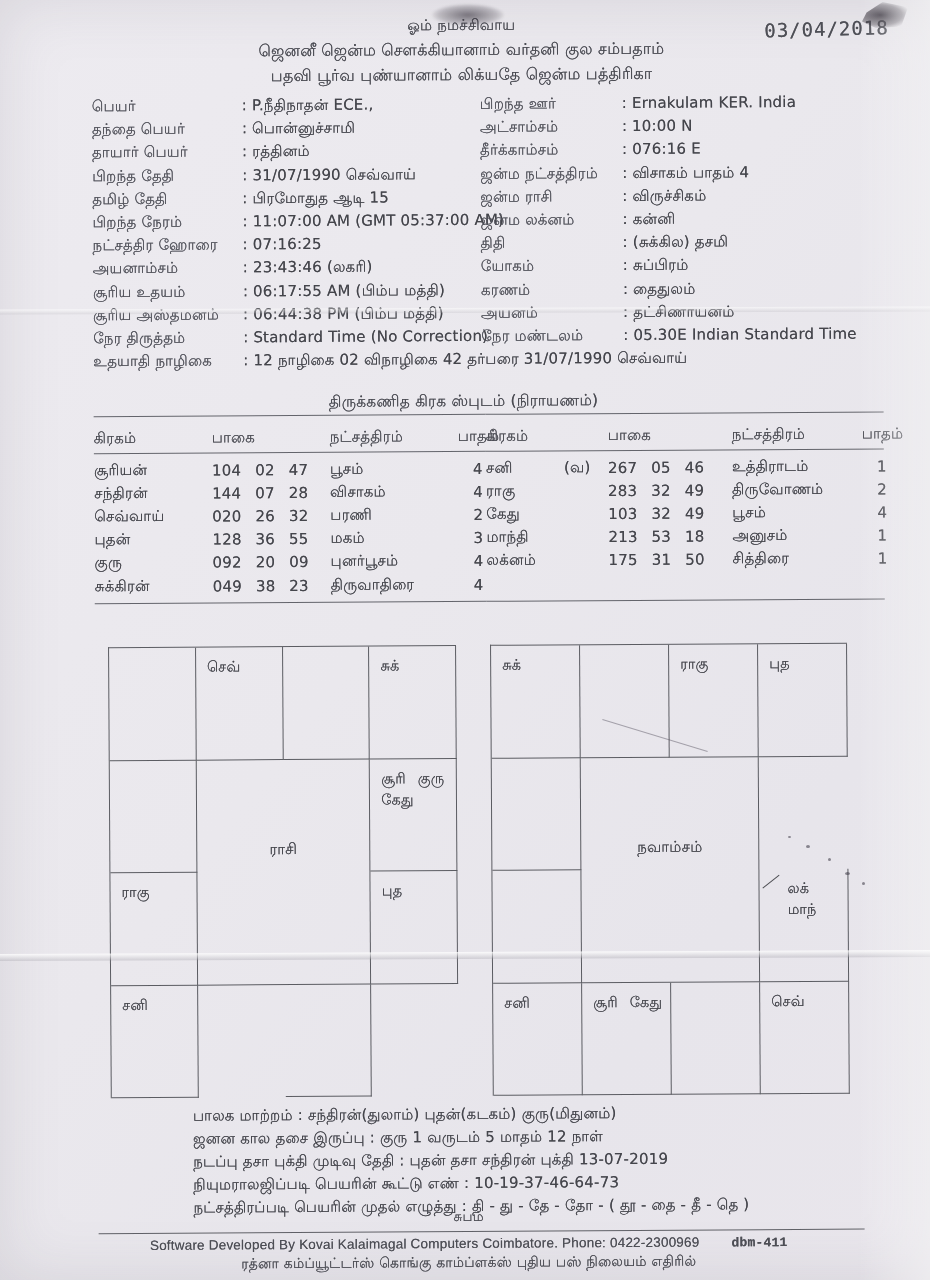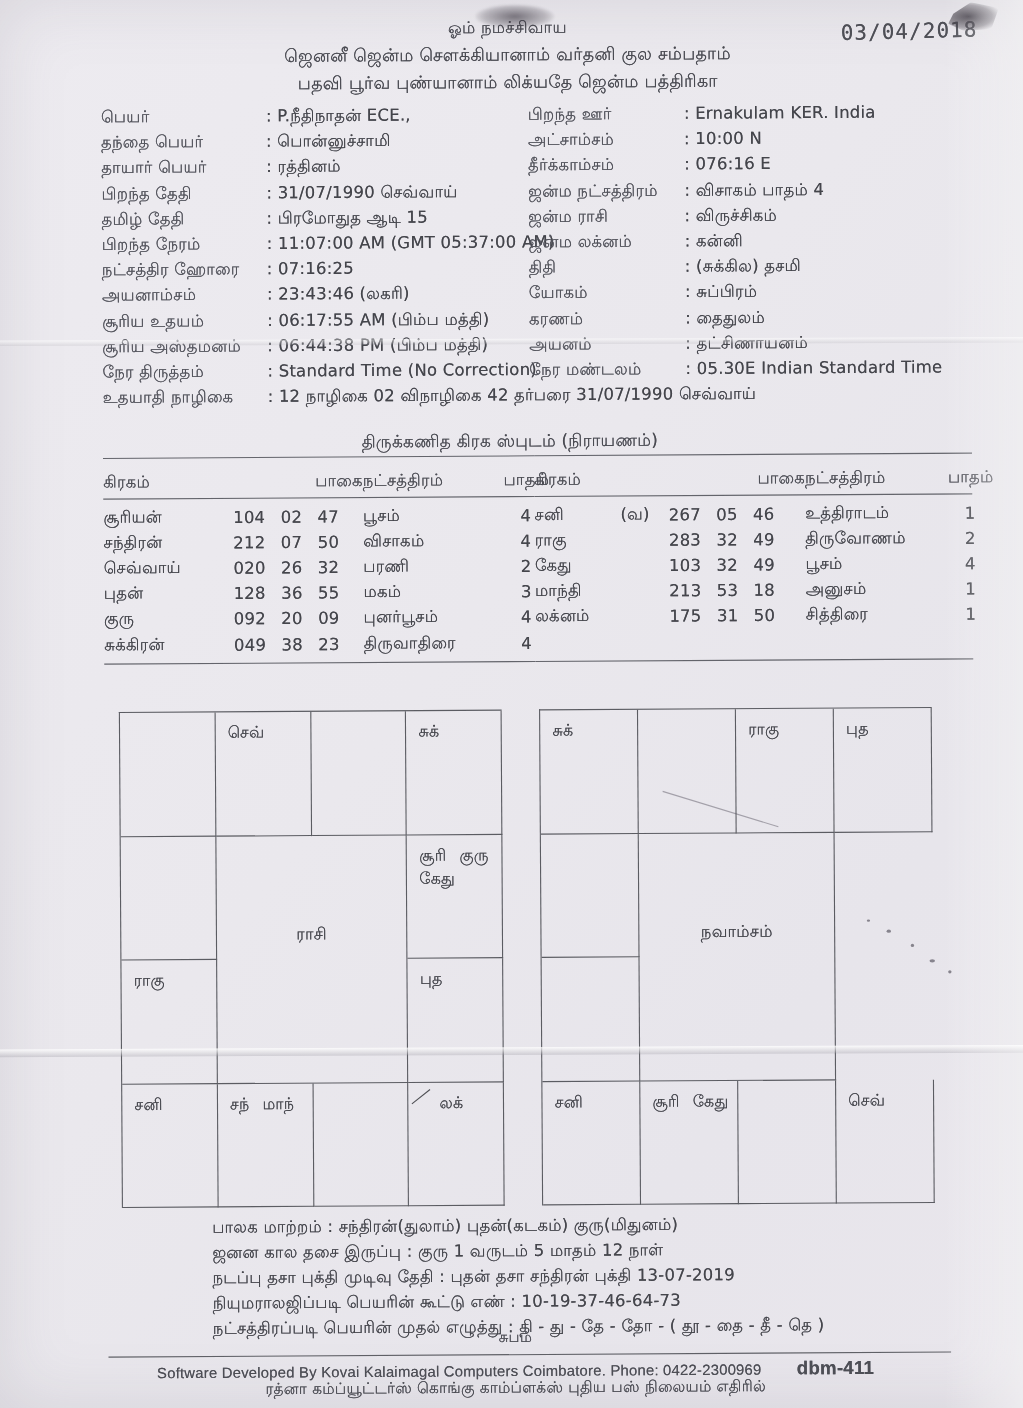--- a/index.html
+++ b/index.html
@@ -39,21 +39,21 @@
   .pt-body{padding-top:5px;}
   .col-g{flex:none;width:118px;}
   .col-f{flex:none;width:44px;}
   .col-d{flex:none;width:118px;}
   .col-s{flex:none;width:128px;}
   .col-p{flex:none;width:40px;text-align:center;}
   .rtab .col-g{width:78px;}
   .rtab .col-d{width:124px;}
   .rtab .col-s{width:130px;}
   .deg{word-spacing:9px;}
-  .c-center{text-align:right;}
+  .c-center{text-align:left;}
 
   
   .sichart{position:absolute;display:grid;grid-template-columns:repeat(4,1fr);grid-template-rows:repeat(4,1fr);
     border-top:1px solid #5b5c62;border-left:1px solid #5b5c62;}
   .sc{position:relative;border-right:1px solid #5b5c62;border-bottom:1px solid #5b5c62;
     padding:9px 4px 4px 11px;font-size:14.5px;word-spacing:7px;line-height:21px;color:#46474d;}
   .ga-t0{grid-area:1/1}.ga-t1{grid-area:1/2}.ga-t2{grid-area:1/3}.ga-t3{grid-area:1/4}
   .ga-l0{grid-area:2/1}.ga-ctr{grid-area:2/2/4/4}.ga-r0{grid-area:2/4}
   .ga-l1{grid-area:3/1}.ga-r1{grid-area:3/4}
   .ga-b0{grid-area:4/1}.ga-b1{grid-area:4/2}.ga-b2{grid-area:4/3}.ga-b3{grid-area:4/4}
@@ -63,21 +63,21 @@
   .lagna-mark{position:absolute;left:1px;top:12px;width:21px;border-top:1.7px solid #4c4d52;transform:rotate(-38deg);}
 
   
   .notes{position:absolute;left:190px;top:1103px;width:640px;font-size:15px;line-height:23px;white-space:nowrap;}
   .subham{position:absolute;left:0;top:1208px;width:100%;text-align:center;font-size:13.5px;color:#4e4f56;}
 
   
   .foot-rule{position:absolute;left:95px;top:1231px;width:766px;border-top:1px solid #5f6066;}
   .foot1{position:absolute;left:0;top:1236px;width:100%;text-align:center;font-size:13.5px;color:#4d4e55;
     font-family:"Liberation Sans","DejaVu Sans",sans-serif;}
-  .foot1 .code{font-family:Liberation Sans, sans-serif;font-size:17px;font-weight:bold;margin-left:32px;}
+  .foot1 .code{font-family:Liberation Mono, monospace;font-size:13px;font-weight:bold;margin-left:32px;}
   .foot2{position:absolute;left:0;top:1254px;width:100%;text-align:center;font-size:14px;color:#4d4e55;}
 
   
   .artifact{position:absolute;pointer-events:none;}
   .smudge-top{left:432px;top:4px;width:72px;height:22px;border-radius:50%;
     background:radial-gradient(ellipse at center,rgba(60,55,66,.65),rgba(60,55,66,.25) 55%,transparent 75%);filter:blur(1px);}
   .corner-mark{left:862px;top:2px;width:46px;height:26px;
     background:radial-gradient(ellipse at 40% 50%,rgba(45,40,50,.85),rgba(45,40,50,.4) 55%,transparent 78%);
     clip-path:polygon(10% 40%,45% 0,100% 20%,85% 95%,30% 100%,0 75%);filter:blur(.4px);}
   .crease1{left:0;top:308px;width:930px;height:5px;
@@ -215,21 +215,21 @@
       </div>
       <div class="pt-body">
         <div class="pt-row">
             <span class="col-g">சூரியன்</span>
             <span class="col-d deg">104 02 47</span>
             <span class="col-s">பூசம்</span>
             <span class="col-p">4</span>
           </div>
         <div class="pt-row">
             <span class="col-g">சந்திரன்</span>
-            <span class="col-d deg">212 07 50</span>
+            <span class="col-d deg">144 07 28</span>
             <span class="col-s">விசாகம்</span>
             <span class="col-p">4</span>
           </div>
         <div class="pt-row">
             <span class="col-g">செவ்வாய்</span>
             <span class="col-d deg">020 26 32</span>
             <span class="col-s">பரணி</span>
             <span class="col-p">2</span>
           </div>
         <div class="pt-row">
@@ -306,35 +306,34 @@
       <div class="sc ga-t2"><span class="cell-text"></span></div>
       <div class="sc ga-t3"><span class="cell-text">சுக்</span></div>
       <div class="sc ga-l0"><span class="cell-text"></span></div>
       <div class="sc ga-ctr">
           <span>ராசி</span>
         </div>
       <div class="sc ga-r0"><span class="cell-text">சூரி குரு கேது</span></div>
       <div class="sc ga-l1"><span class="cell-text">ராகு</span></div>
       <div class="sc ga-r1"><span class="cell-text">புத</span></div>
       <div class="sc ga-b0"><span class="cell-text">சனி</span></div>
-      <div class="sc ga-b1"><span class="cell-text">சந் மாந்</span></div>
       <div class="sc ga-b2"><span class="cell-text"></span></div>
-      <div class="sc ga-b3 lagna"><span class="lagna-mark"></span><span class="cell-text">லக்</span></div>
     </div>
 
     <div class="sichart" style="left:490px;top:645px;width:356px;height:450px;">
       <div class="sc ga-t0"><span class="cell-text">சுக்</span></div>
       <div class="sc ga-t1"><span class="cell-text"></span></div>
       <div class="sc ga-t2"><span class="cell-text">ராகு</span></div>
       <div class="sc ga-t3"><span class="cell-text">புத</span></div>
       <div class="sc ga-l0"><span class="cell-text"></span></div>
       <div class="sc ga-ctr">
           <span>நவாம்சம்</span>
         </div>
       <div class="sc ga-l1"><span class="cell-text"></span></div>
+      <div class="sc ga-r1 lagna"><span class="lagna-mark"></span><span class="cell-text">லக் மாந்</span></div>
       <div class="sc ga-b0"><span class="cell-text">சனி</span></div>
       <div class="sc ga-b1"><span class="cell-text">சூரி கேது</span></div>
       <div class="sc ga-b2"><span class="cell-text"></span></div>
       <div class="sc ga-b3"><span class="cell-text">செவ்</span></div>
     </div>
 
     <div class="notes">
       <div>பாலக மாற்றம் : சந்திரன்(துலாம்)  புதன்(கடகம்)  குரு(மிதுனம்)</div>
       <div>ஜனன கால தசை இருப்பு : குரு 1 வருடம் 5 மாதம் 12 நாள்</div>
       <div>நடப்பு தசா புக்தி முடிவு தேதி : புதன் தசா  சந்திரன் புக்தி 13-07-2019</div>

